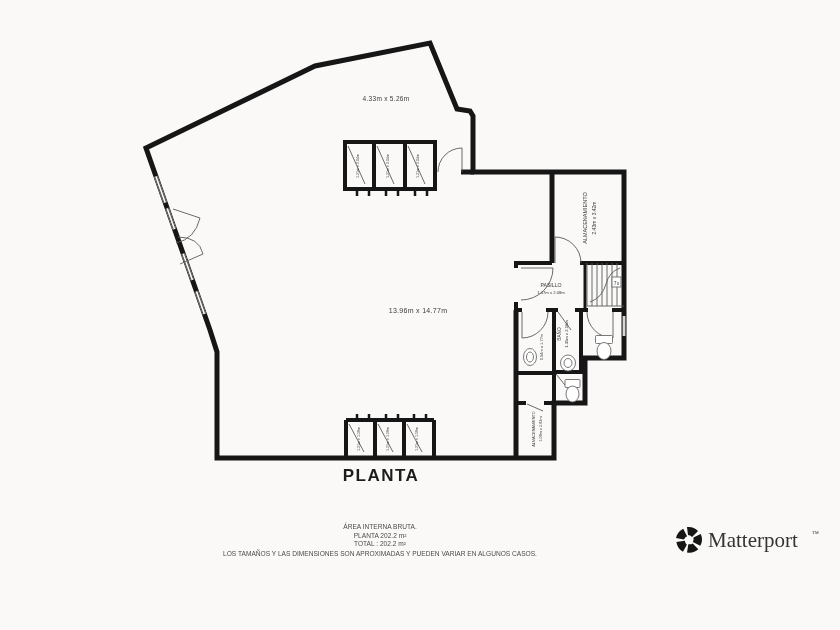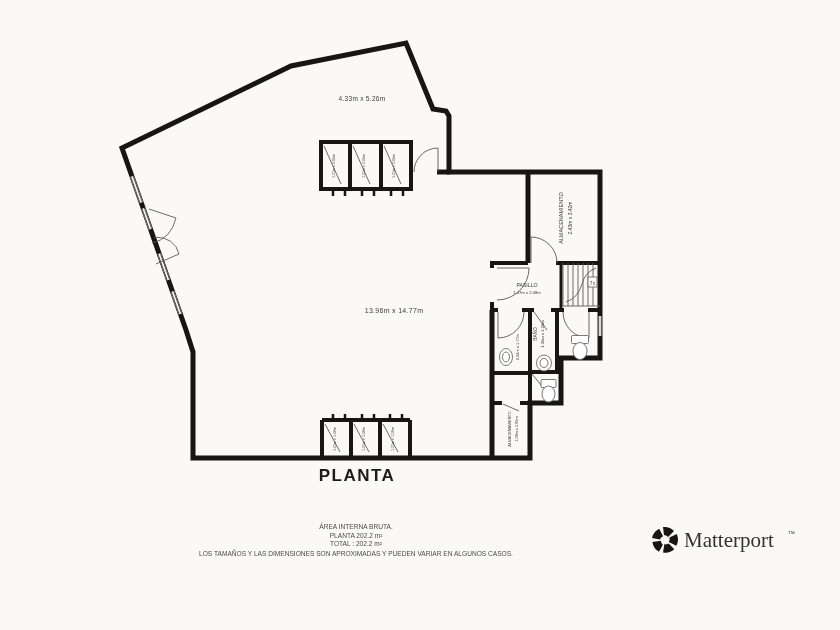--- a/index.html
+++ b/index.html
@@ -2,21 +2,21 @@
 <html><head>
 <meta charset="utf-8">
 <style>
   html,body{margin:0;padding:0;}
   body{
     width:840px;height:630px;
     background:#faf9f7;
     font-family:"Liberation Sans", sans-serif;
     overflow:hidden;
   }
-  .stage{position:relative;width:720px;height:630px;}
+  .stage{position:relative;width:720px;height:630px;margin-left:24px;}
   svg{position:absolute;left:0;top:0;}
   .wall{stroke:#161616;fill:none;stroke-linejoin:miter;stroke-linecap:butt;}
   .w5{stroke-width:5;}
   .w4{stroke-width:4;}
   .w3{stroke-width:3;}
   .thin{stroke:#5a5a5a;stroke-width:0.9;fill:none;}
   .fix{stroke:#6a6a6a;stroke-width:0.9;fill:#ffffff;}
   .winwhite{stroke:#faf9f7;stroke-width:3.6;fill:none;}
   .winline{stroke:#3a3a3a;stroke-width:0.9;fill:none;}
   text{fill:#3c3c3c;}

